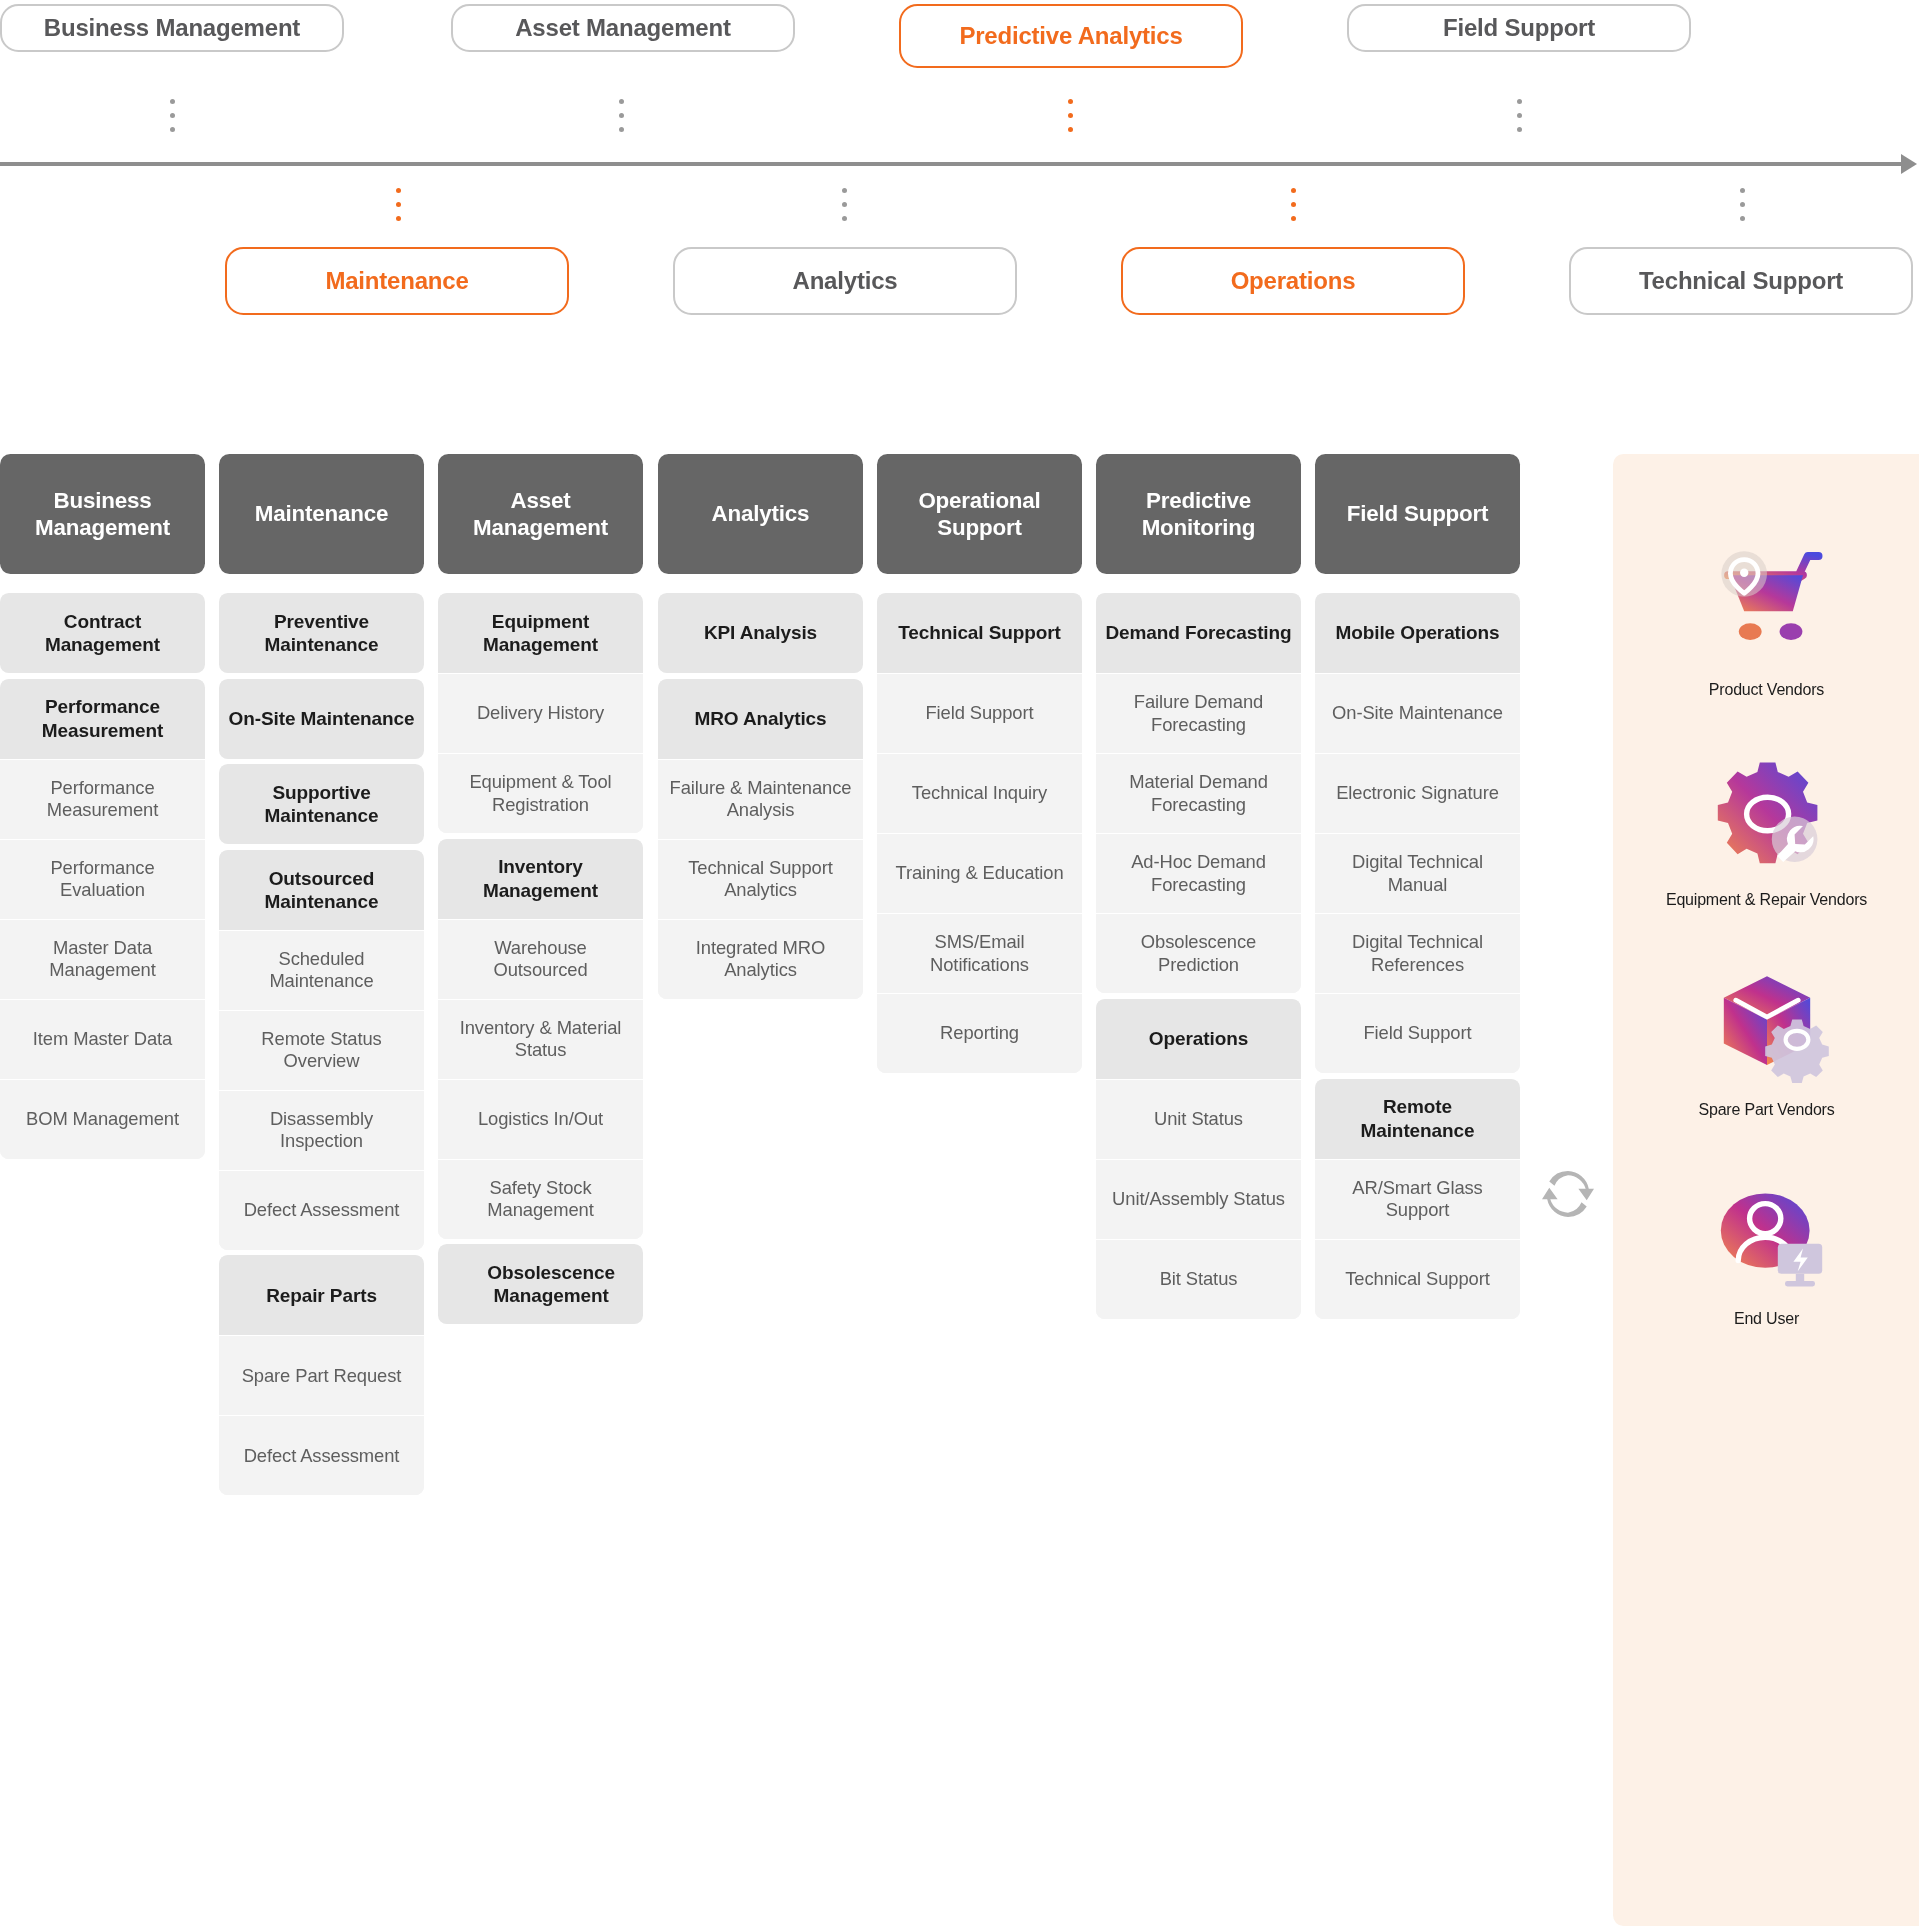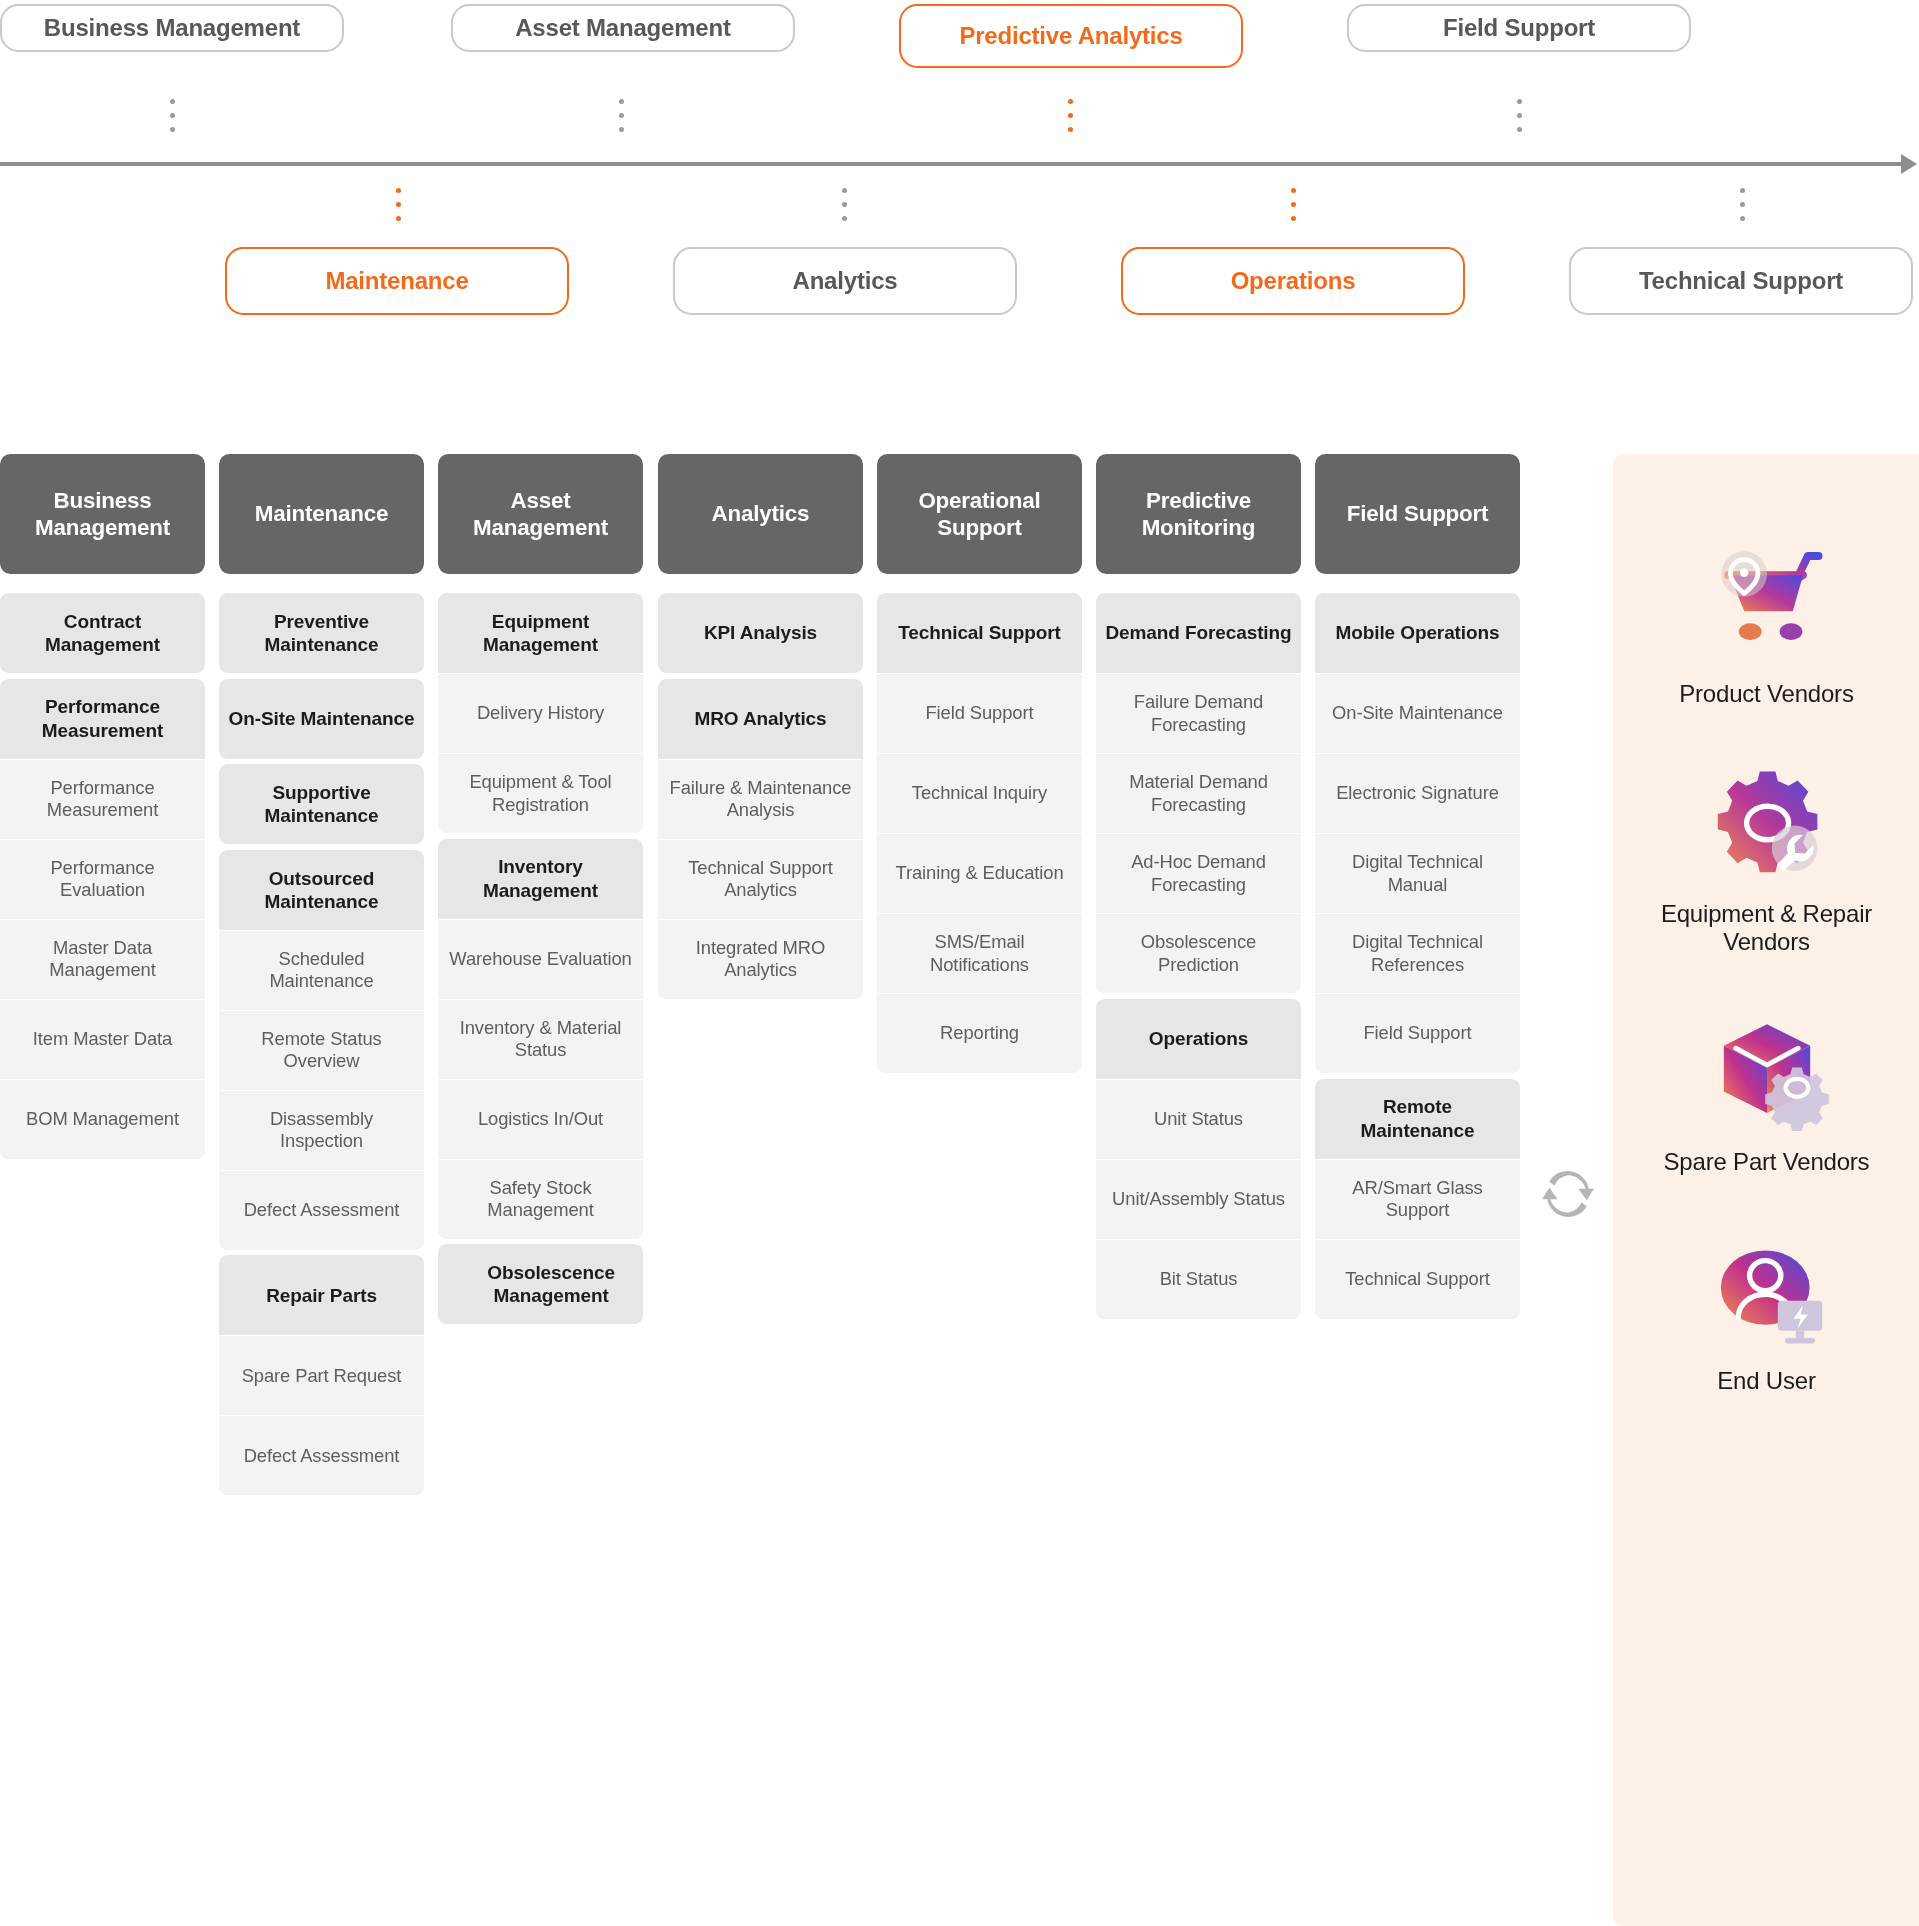--- a/index.html
+++ b/index.html
@@ -145,21 +145,21 @@
     margin-bottom: 48px;
   }
   .vendor-icon {
     width: 140px; height: 132px;
     display: flex; align-items: center; justify-content: center;
   }
   .vendor-label {
     margin-top: 10.4px;
     text-align: center;
     color: #1c1c1c;
-    font-size: 24px;
+    font-size: 16px;
     font-weight: 400;
     line-height: 1.2;
     letter-spacing: -0.2px;
     max-width: 272px;
   }
 </style>
 </head>
 <body>
 
 <div id="page">
@@ -267,21 +267,21 @@
       <div class="col" style="left: 438px;">
         <div class="col-head">Asset Management</div>
         <div class="stack">
           <div class="group">
             <div class="cell title" style="min-height: 80px;">Equipment Management</div>
             <div class="cell item" style="min-height: 80px;">Delivery History</div>
             <div class="cell item" style="min-height: 80px;">Equipment &amp; Tool Registration</div>
           </div>
           <div class="group">
             <div class="cell title" style="min-height: 80px;">Inventory Management</div>
-            <div class="cell item" style="min-height: 80px;">Warehouse Evaluation</div>
+            <div class="cell item" style="min-height: 80px;">Warehouse Outsourced</div>
             <div class="cell item" style="min-height: 80px;">Inventory &amp; Material Status</div>
             <div class="cell item" style="min-height: 80px;">Logistics In/Out</div>
             <div class="cell item" style="min-height: 80px;">Safety Stock Management</div>
           </div>
           <div class="group">
             <div class="cell title" style="min-height: 80px; padding-left: 30px;">Obsolescence Management</div>
           </div>
         </div>
       </div>
       <div class="col" style="left: 658px;">

